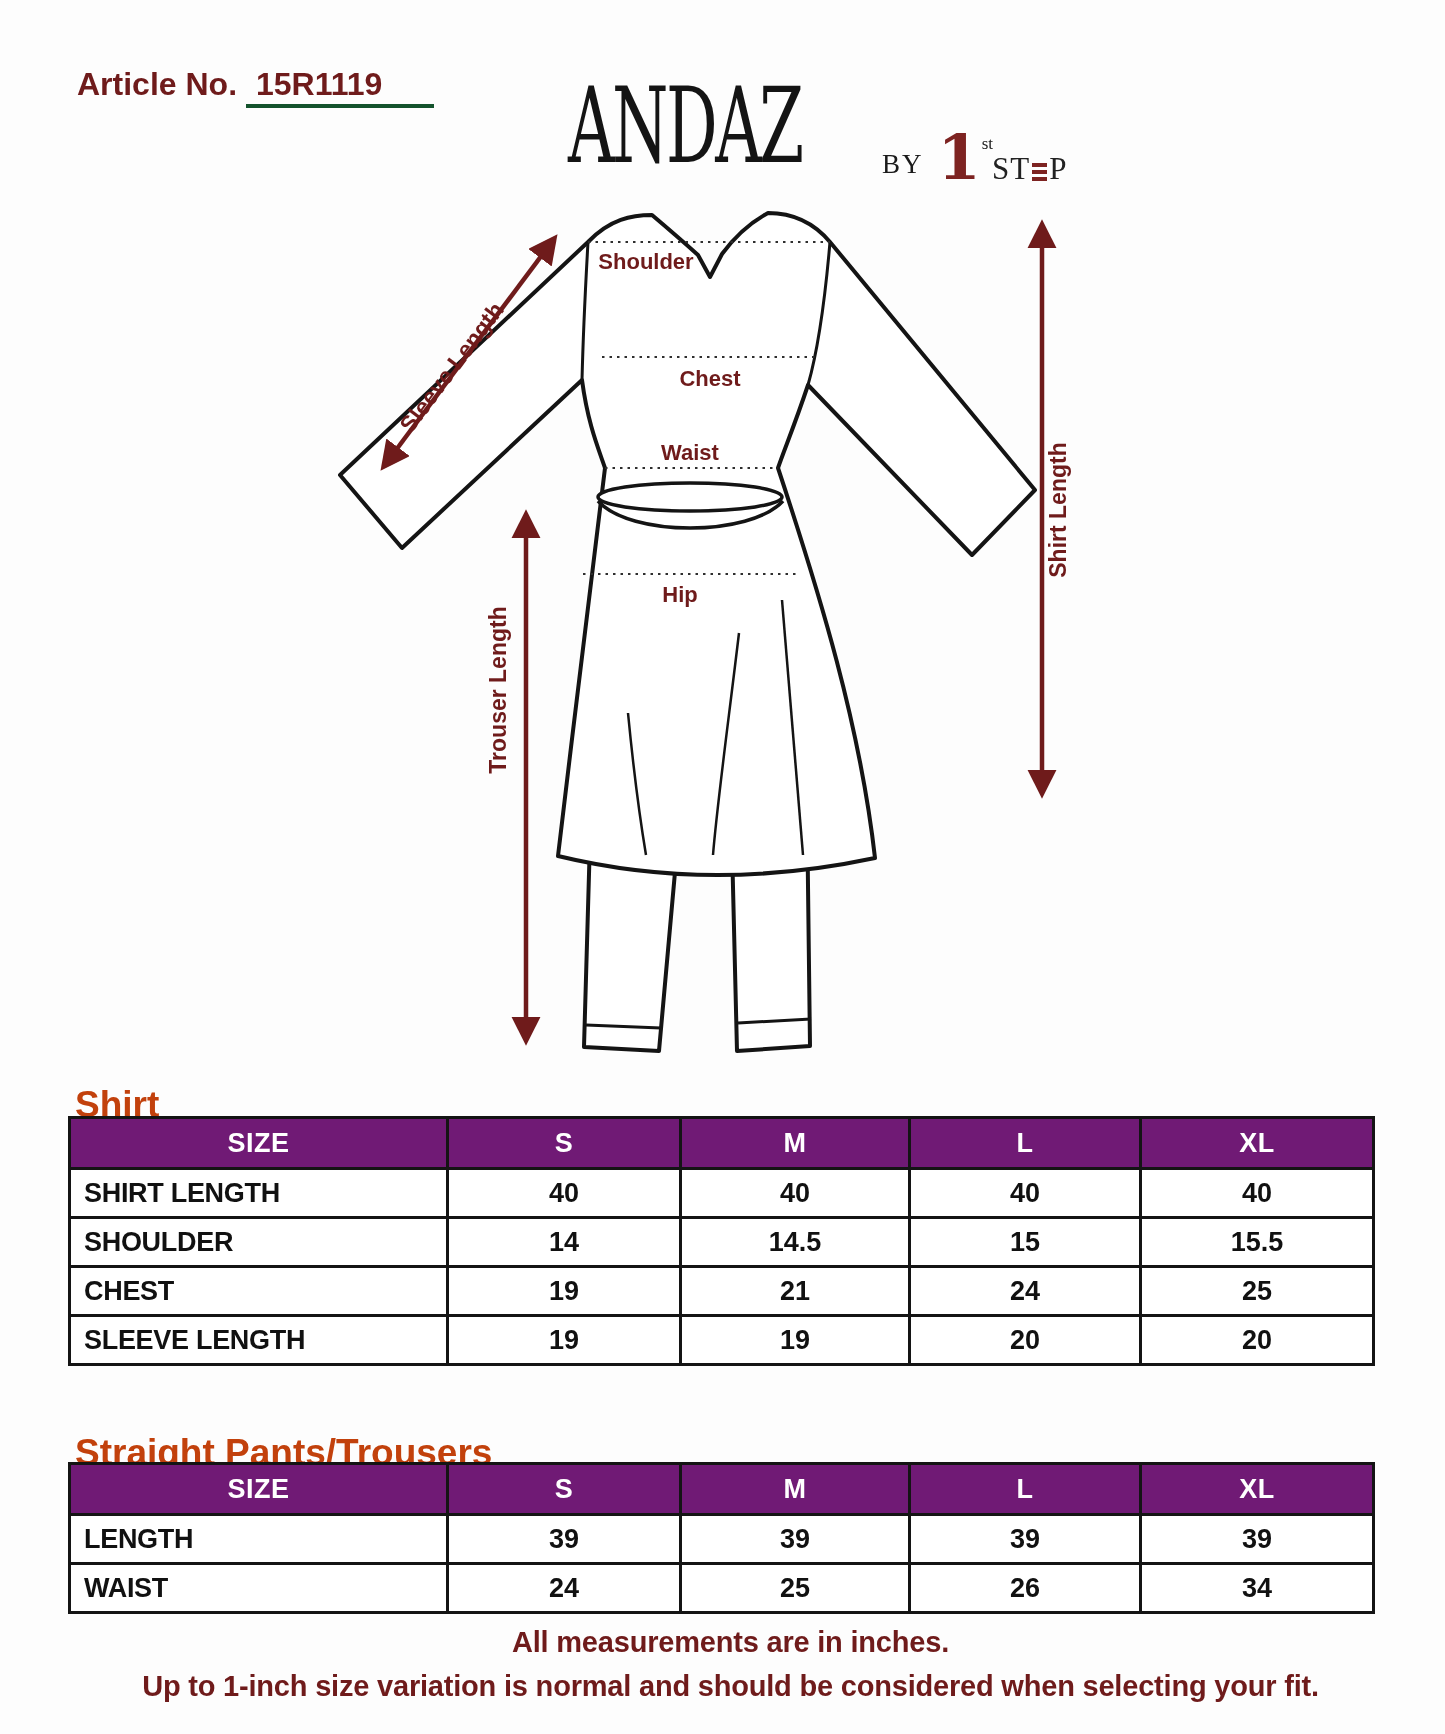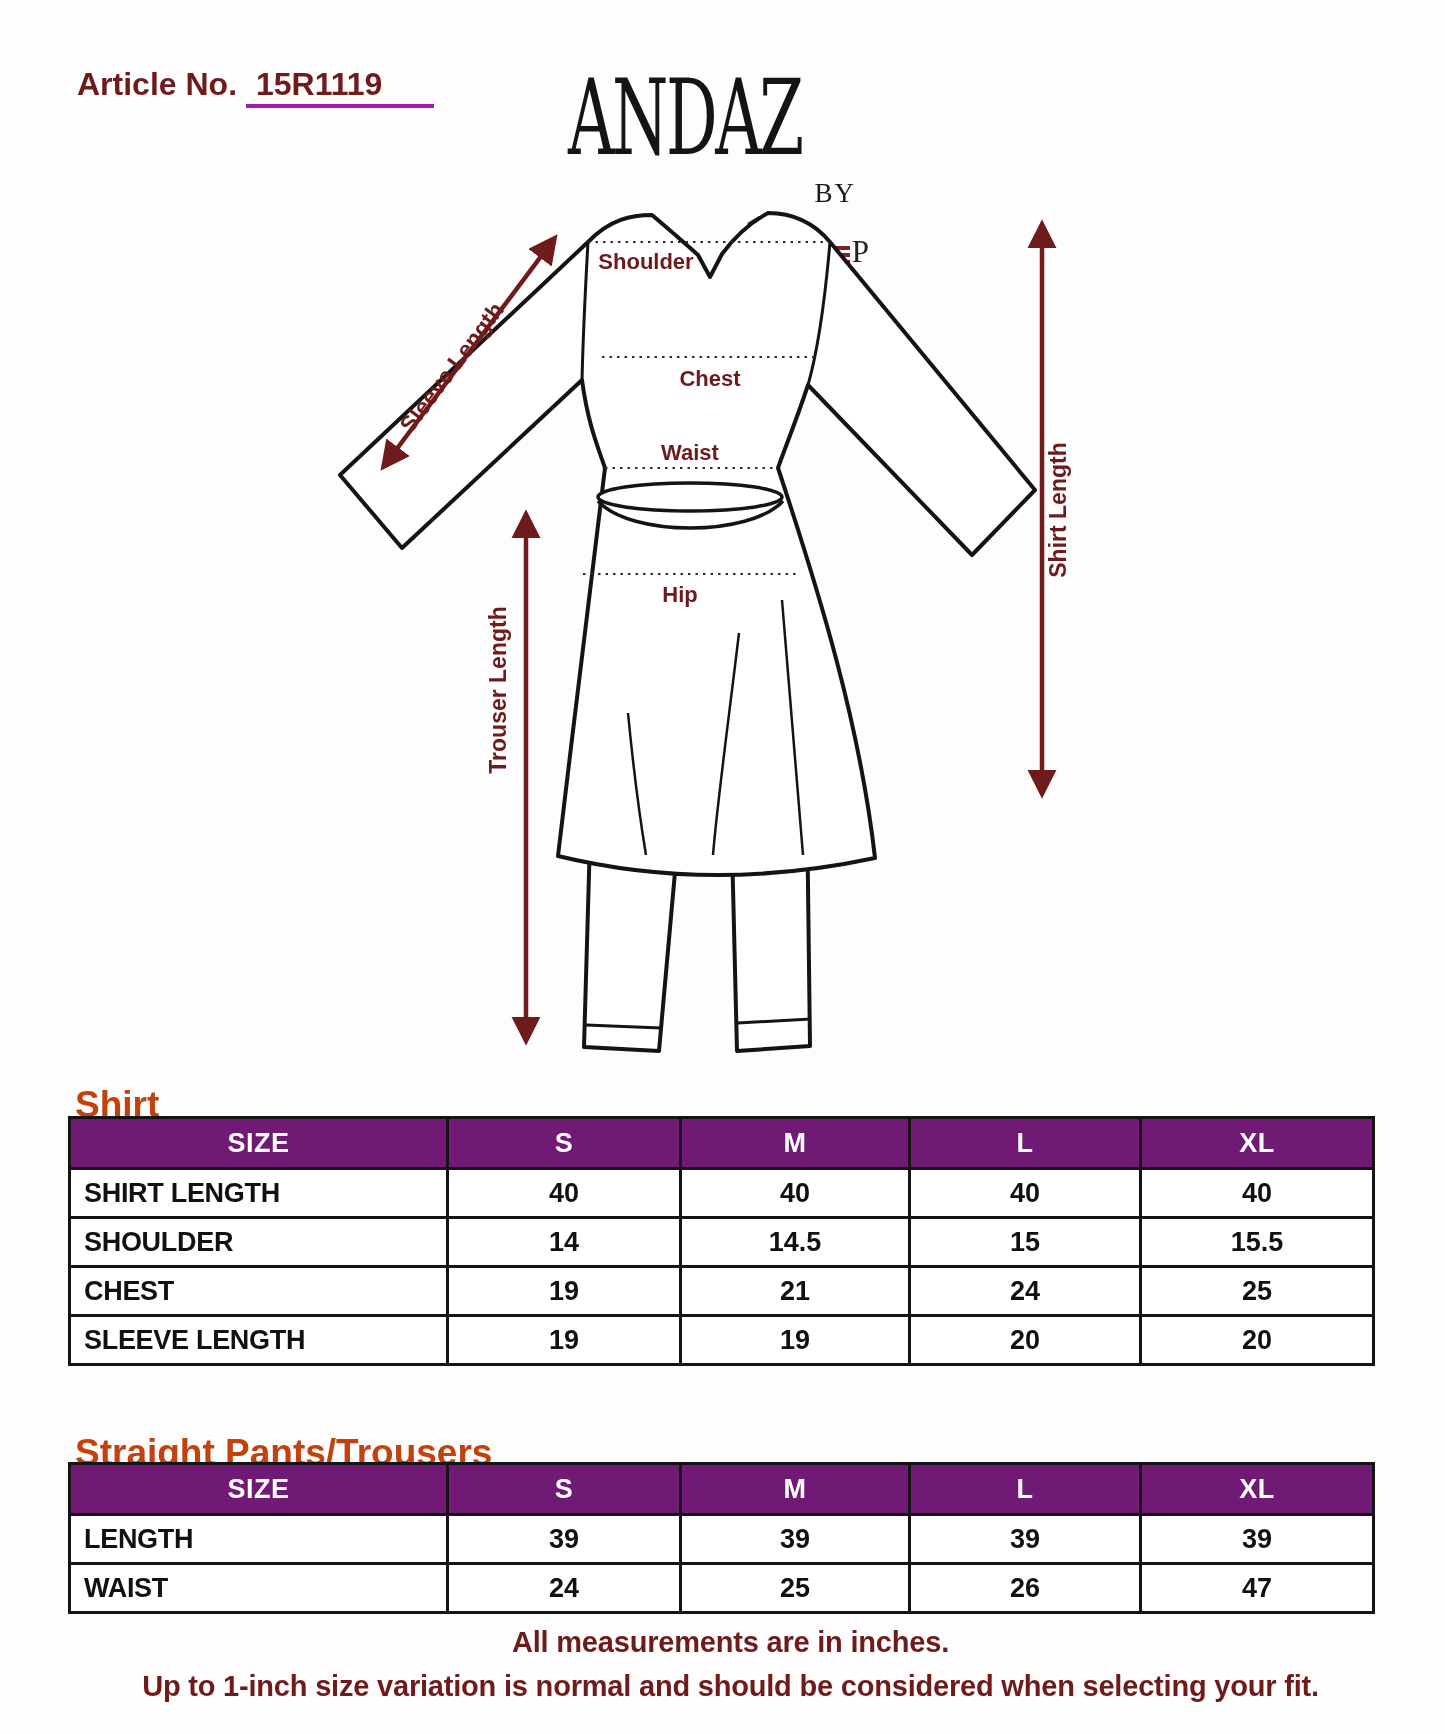--- a/index.html
+++ b/index.html
@@ -1,23 +1,23 @@
 <!DOCTYPE html>
 <html><head>
 <meta charset="utf-8">
 <style>
   html,body{margin:0;padding:0;background:#ffffff;}
   #page{position:relative;width:1445px;height:1734px;background:#fdfdfd;overflow:hidden;
         font-family:"Liberation Sans",sans-serif;}
 
   
   #article-line{position:absolute;left:77px;top:66px;font-size:32px;font-weight:bold;color:#6f1b1b;}
-  #article-line .num{border-bottom:4px solid #a21caf;padding:0 52px 2px 10px;margin-top:36px;}
-
-  #brand{position:absolute;left:568px;top:66px;display:flex;align-items:flex-end;flex-direction:column;}
+  #article-line .num{border-bottom:4px solid #14532d;padding:0 52px 2px 10px;margin-top:36px;}
+
+  #brand{position:absolute;left:568px;top:74px;display:flex;align-items:flex-end;}
   #andaz-box{width:302px;height:112px;overflow:visible;}
   #andaz-box .word{display:inline-block;font-family:"DejaVu Serif",serif;font-size:104px;
         line-height:104px;color:#141414;transform:scaleX(0.62);transform-origin:left bottom;
         letter-spacing:-4px;white-space:nowrap;}
   #by-label{font-size:27px;color:#1a1a1a;letter-spacing:2px;margin:0 14px 6px 12px;font-family:"Liberation Serif",serif;}
   #first-step{display:flex;align-items:flex-end;margin-bottom:2px;}
   #first-step .one{font-family:"DejaVu Serif",serif;font-size:62px;line-height:52px;color:#7d2321;font-weight:bold;}
   #first-step .st{font-size:17px;color:#222;position:relative;top:-30px;left:1px;font-family:"Liberation Serif",serif;}
   #first-step .stp{font-family:"Liberation Serif",serif;font-size:31px;color:#222;letter-spacing:1px;line-height:30px;}
   .e-bars{display:inline-block;width:15px;margin:0 2px;}
@@ -217,21 +217,21 @@
       <td>39</td>
       <td>39</td>
       <td>39</td>
       <td>39</td>
     </tr>
     <tr>
       <td class="lbl">WAIST</td>
       <td>24</td>
       <td>25</td>
       <td>26</td>
-      <td>47</td>
+      <td>34</td>
     </tr>
   </tbody>
     </table>
 
   <div id="footer-1" class="footer-line">All measurements are in inches.</div>
   <div id="footer-2" class="footer-line">Up to 1-inch size variation is normal and should be considered when selecting your fit.</div>
 
 </div>
 
 </body></html>

